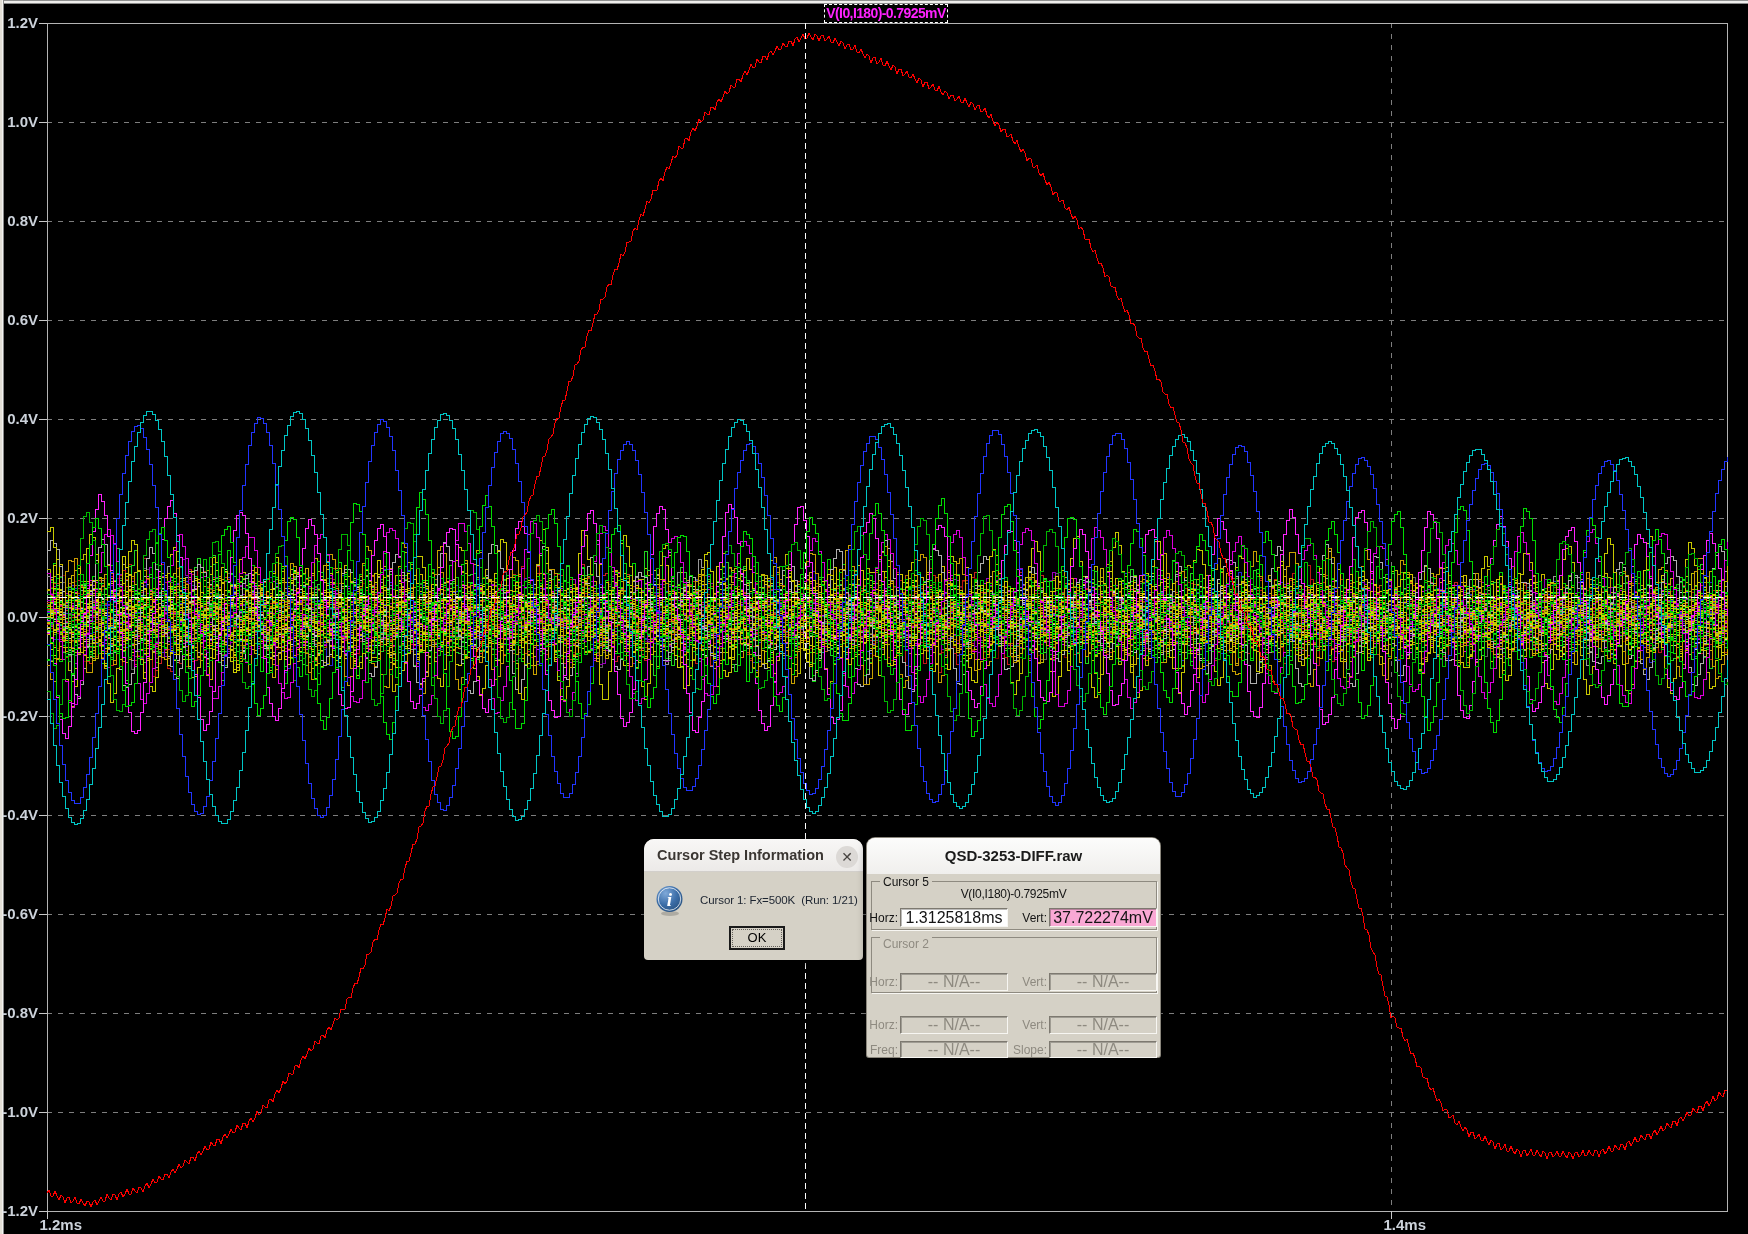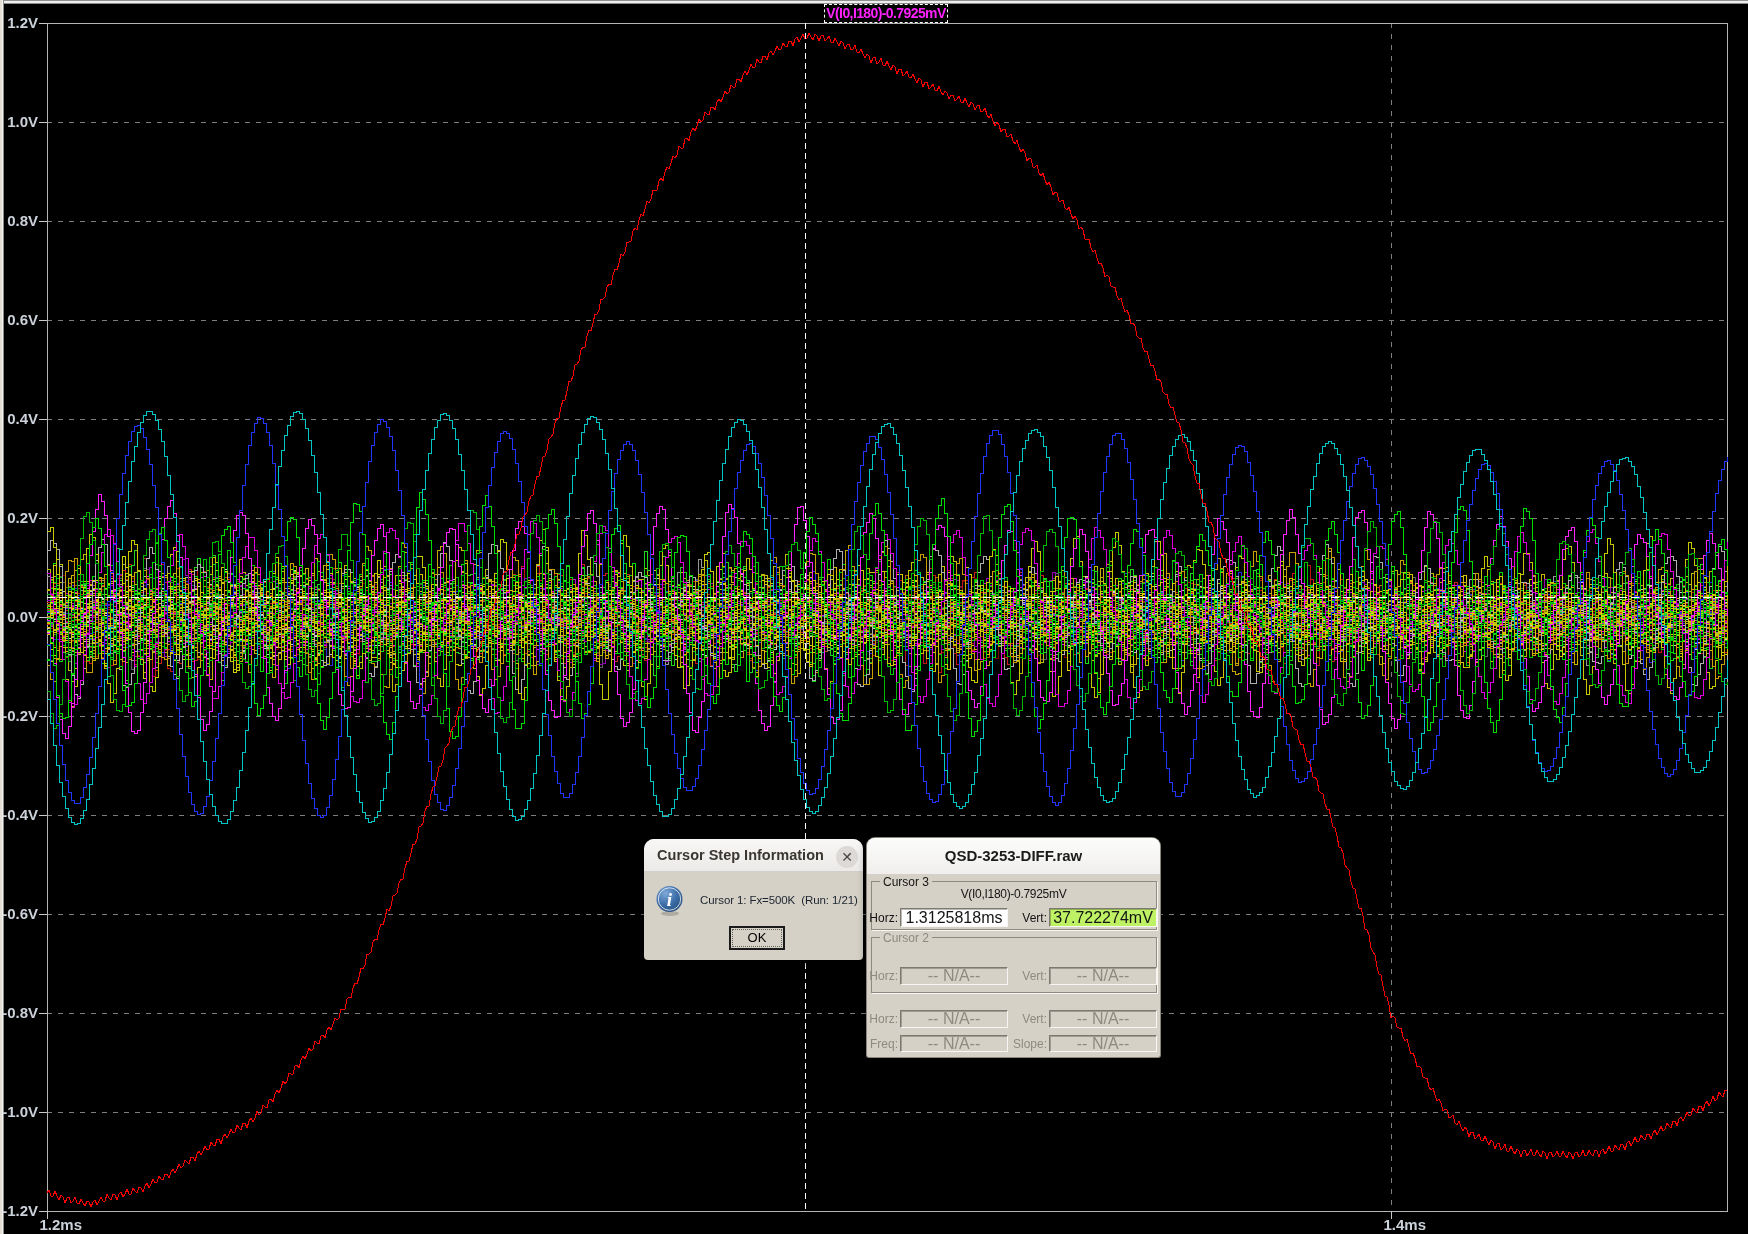--- a/index.html
+++ b/index.html
@@ -41,21 +41,21 @@
   line-height:36px; text-align:center; font-size:15px; font-weight:bold; color:#1b1b1b; }
 .grp { position:absolute; left:4px; width:286px; border:1px solid #8e8a80;
   box-shadow:1px 1px 0 #f7f6f2; }
 .grp .glab { position:absolute; top:-7px; left:8px; background:#d5d1c6; padding:0 3px;
   font-size:12px; }
 .fld { position:absolute; width:108px; text-align:center; font-size:16px;
   border:1px solid; border-color:#7d7970 #f7f6f2 #f7f6f2 #7d7970;
   box-shadow:inset 1px 1px 0 rgba(60,58,52,.35); }
 .flb { position:absolute; font-size:12px; text-align:right; }
 .blk { color:#141414; }
-.gry { color:#8e8a80; }
+.gry { color:#8e8a80;margin-top:6px; }
 </style></head>
 <body>
 <div id="root">
 <svg width="1748" height="1234">
 <line x1="47" y1="122" x2="1727" y2="122" stroke="#7e7e7e" stroke-dasharray="5 6" shape-rendering="crispEdges"></line>
 <line x1="47" y1="221" x2="1727" y2="221" stroke="#7e7e7e" stroke-dasharray="5 6" shape-rendering="crispEdges"></line>
 <line x1="47" y1="320" x2="1727" y2="320" stroke="#7e7e7e" stroke-dasharray="5 6" shape-rendering="crispEdges"></line>
 <line x1="47" y1="419" x2="1727" y2="419" stroke="#7e7e7e" stroke-dasharray="5 6" shape-rendering="crispEdges"></line>
 <line x1="47" y1="518" x2="1727" y2="518" stroke="#7e7e7e" stroke-dasharray="5 6" shape-rendering="crispEdges"></line>
 <line x1="47" y1="617" x2="1727" y2="617" stroke="#7e7e7e" stroke-dasharray="5 6" shape-rendering="crispEdges"></line>
@@ -184,28 +184,28 @@
   <div class="msg">Cursor 1: Fx=500K&nbsp; (Run: 1/21)</div>
   <div id="okbtn">
         <div class="foc"></div>
         <div class="lbl">OK</div>
       </div>
 </div>
 
 <div id="dlg2">
   <div class="tbar">QSD-3253-DIFF.raw</div>
   <div class="grp" style="top:43px; height:49px">
-        <div class="glab blk">Cursor 3</div>
+        <div class="glab blk">Cursor 5</div>
       </div>
   <div style="position:absolute; left:0; top:49px; width:100%; text-align:center; font-size:12px;
     letter-spacing:-0.3px;" class="blk">V(I0,I180)-0.7925mV</div>
   <div class="flb blk" style="left:2px; top:73px; width:29px">Horz:</div>
   <div class="fld blk" style="left:33px; top:70px; height:19px; line-height:17px; background:#fff">1.3125818ms</div>
   <div class="flb blk" style="left:140px; top:73px; width:40px">Vert:</div>
-  <div class="fld blk" style="left:182px; top:70px; height:19px; line-height:17px; background:#bef264">37.722274mV</div>
+  <div class="fld blk" style="left:182px; top:70px; height:19px; line-height:17px; background:#f9a8d4">37.722274mV</div>
 
   <div class="grp" style="top:99px; height:56px">
         <div class="glab gry">Cursor 2</div>
       </div>
   <div class="flb gry" style="left:2px; top:131px; width:29px">Horz:</div>
   <div class="fld gry" style="left:33px; top:129px; height:18px; line-height:16px">-- N/A--</div>
   <div class="flb gry" style="left:140px; top:131px; width:40px">Vert:</div>
   <div class="fld gry" style="left:182px; top:129px; height:18px; line-height:16px">-- N/A--</div>
 
   <div class="flb gry" style="left:2px; top:174px; width:29px">Horz:</div>

